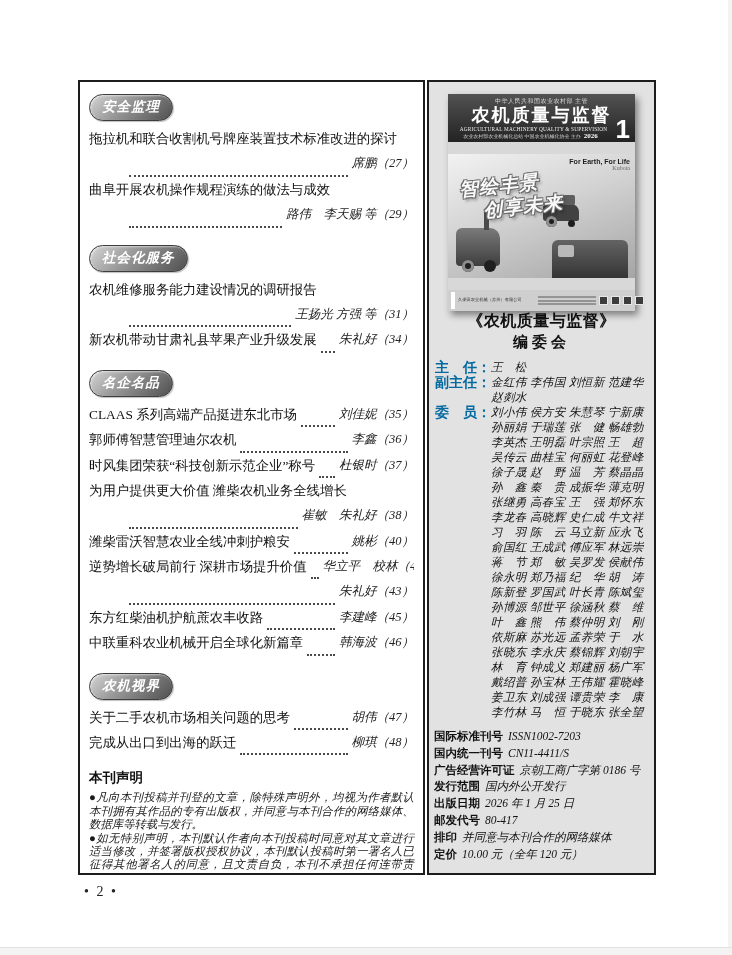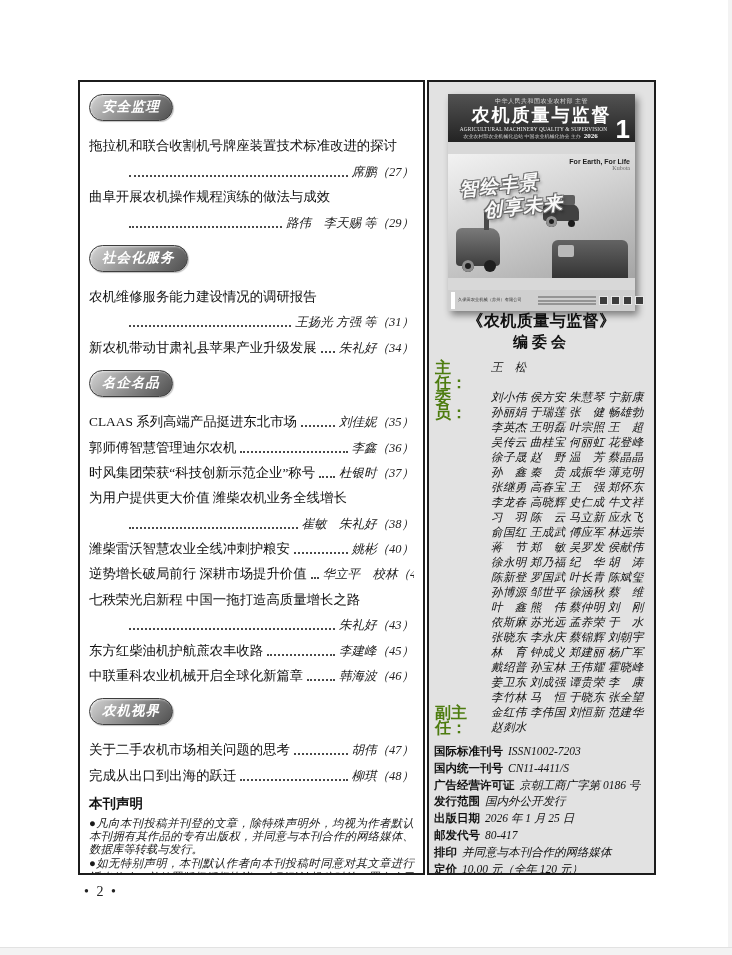--- a/index.html
+++ b/index.html
@@ -21,21 +21,21 @@
   .pillrow.first { margin-top:4px; }
   .pill {
     display:inline-block; padding:3px 12px 4px; border-radius:15px;
     background:linear-gradient(135deg,#d6d6d6 0%,#9a9a9a 40%,#4f4f4f 100%);
     border:1px solid #3d3d3d; color:#fff;
     font-family:"Liberation Sans","DejaVu Sans",sans-serif; font-weight:bold;
     font-size:13.5px; letter-spacing:1px;
     box-shadow:inset 1px 1px 2px rgba(255,255,255,.55), 1px 1px 1px rgba(0,0,0,.25);
     font-style:italic;
   }
-  .line { display:flex; align-items:flex-end; height:25.4px; font-size:13.4px; overflow:hidden; }
+  .line { display:flex; height:25.4px; font-size:13.4px; overflow:hidden; }
   .line .ti { white-space:nowrap; }
   .line .by { white-space:nowrap; font-style:italic; font-size:12.5px; color:#222; }
   .line .dots { flex:1 1 8px; min-width:8px; border-bottom:2px dotted #4a4a4a; margin:0 4px 4px 4px; }
   .line.cont { padding-left:36px; }
 
   .decl { margin-top:10px; }
   .decl-title { font-family:"Liberation Sans","DejaVu Sans",sans-serif; font-weight:bold; font-size:13.5px; margin:4px 0 4px; }
   .decl p { margin:0 0 1px; font-size:11.4px; line-height:13.2px; text-align:justify; font-style:italic; color:#1a1a1a; }
 
   .page-num { position:absolute; left:84px; top:884px; font-size:14px; letter-spacing:2px; color:#222; }
@@ -97,21 +97,21 @@
   .foot-fine { flex:1; padding-left:2px; }
   .fineline { height:2px; background:#949494; margin:1.5px 0; width:58px; }
   .qr { width:9px; height:9px; background:#3c3c3c; box-shadow:inset 0 0 0 1px #e6e6e6, inset 0 0 0 2px #3c3c3c; flex:0 0 auto; }
 
   
   .jtitle { text-align:center; font-weight:bold; font-size:16px; letter-spacing:.5px; }
   .jsub   { text-align:center; font-weight:bold; font-size:15px; margin-top:1px; letter-spacing:4px; }
   .roles { margin:8px 0 0 6px; }
   .role { display:flex; }
   .rlabel { flex:0 0 56px; width:56px; font-family:"Liberation Sans","DejaVu Sans",sans-serif;
-    font-weight:600; font-size:16px; line-height:15px; color:#4d7c0f; }
+    font-weight:600; font-size:14px; line-height:15px; color:#0369a1; }
   .rrows { flex:1; }
   .rrow { font-size:11.5px; line-height:15px; letter-spacing:.4px; white-space:nowrap; font-style:italic; }
 
   
   .pub { margin:8px 0 4px; padding:0 3px 0 5px; }
   .pub-line { font-size:11.5px; line-height:16.8px; white-space:nowrap; }
   .pub-line .pl { font-family:"Liberation Sans","DejaVu Sans",sans-serif; font-weight:600; margin-right:5px; }
   .pub-line .pv { font-style:italic; }
 </style>
 </head>
@@ -181,23 +181,20 @@
   <div class="line">
       <span class="ti">潍柴雷沃智慧农业全线冲刺护粮安</span>
       <span class="dots"></span>
       <span class="by">姚彬（40）</span>
     </div>
   <div class="line">
       <span class="ti">逆势增长破局前行 深耕市场提升价值</span>
       <span class="dots"></span>
       <span class="by">华立平　校林（41）</span>
     </div>
-  <div class="line">
-      <span class="ti">七秩荣光启新程 中国一拖打造高质量增长之路</span>
-    </div>
   <div class="line cont">
       <span class="dots"></span>
       <span class="by">朱礼好（43）</span>
     </div>
   <div class="line">
       <span class="ti">东方红柴油机护航蔗农丰收路</span>
       <span class="dots"></span>
       <span class="by">李建峰（45）</span>
     </div>
   <div class="line">
@@ -266,20 +263,27 @@
   </div>
 
   <div class="jtitle">《农机质量与监督》</div>
   <div class="jsub">编委会</div>
 
   <div class="roles">
     <div class="role">
       <div class="rlabel">主　任：</div>
       <div class="rrows">
         <div class="rrow">王　松</div>
+      </div>
+    </div>
+    <div class="role">
+      <div class="rlabel">副主任：</div>
+      <div class="rrows">
+        <div class="rrow">金红伟 李伟国 刘恒新 范建华</div>
+        <div class="rrow">赵剡水</div>
       </div>
     </div>
     <div class="role">
       <div class="rlabel">委　员：</div>
       <div class="rrows">
         <div class="rrow">刘小伟 侯方安 朱慧琴 宁新康</div>
         <div class="rrow">孙丽娟 于瑞莲 张　健 畅雄勃</div>
         <div class="rrow">李英杰 王明磊 叶宗照 王　超</div>
         <div class="rrow">吴传云 曲桂宝 何丽虹 花登峰</div>
         <div class="rrow">徐子晟 赵　野 温　芳 蔡晶晶</div>
@@ -294,27 +298,20 @@
         <div class="rrow">孙博源 邹世平 徐涵秋 蔡　维</div>
         <div class="rrow">叶　鑫 熊　伟 蔡仲明 刘　刚</div>
         <div class="rrow">依斯麻 苏光远 孟养荣 于　水</div>
         <div class="rrow">张晓东 李永庆 蔡锦辉 刘朝宇</div>
         <div class="rrow">林　育 钟成义 郑建丽 杨广军</div>
         <div class="rrow">戴绍普 孙宝林 王伟耀 霍晓峰</div>
         <div class="rrow">姜卫东 刘成强 谭贵荣 李　康</div>
         <div class="rrow">李竹林 马　恒 于晓东 张全望</div>
       </div>
     </div>
-    <div class="role">
-      <div class="rlabel">副主任：</div>
-      <div class="rrows">
-        <div class="rrow">金红伟 李伟国 刘恒新 范建华</div>
-        <div class="rrow">赵剡水</div>
-      </div>
-    </div>
   </div>
 
   <div class="pub">
     <div class="pub-line"><span class="pl">国际标准刊号</span><span class="pv">ISSN1002-7203</span></div>
     <div class="pub-line"><span class="pl">国内统一刊号</span><span class="pv">CN11-4411/S</span></div>
     <div class="pub-line"><span class="pl">广告经营许可证</span><span class="pv">京朝工商广字第 0186 号</span></div>
     <div class="pub-line"><span class="pl">发行范围</span><span class="pv">国内外公开发行</span></div>
     <div class="pub-line"><span class="pl">出版日期</span><span class="pv">2026 年 1 月 25 日</span></div>
     <div class="pub-line"><span class="pl">邮发代号</span><span class="pv">80-417</span></div>
     <div class="pub-line"><span class="pl">排印</span><span class="pv">并同意与本刊合作的网络媒体</span></div>

